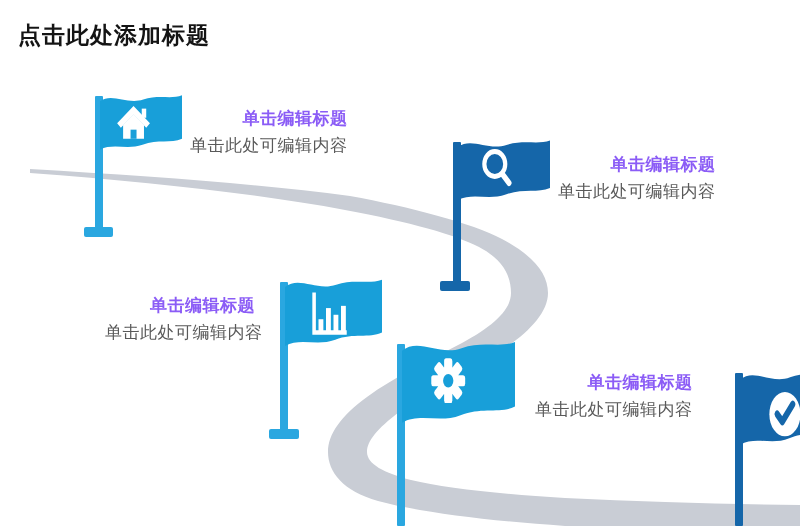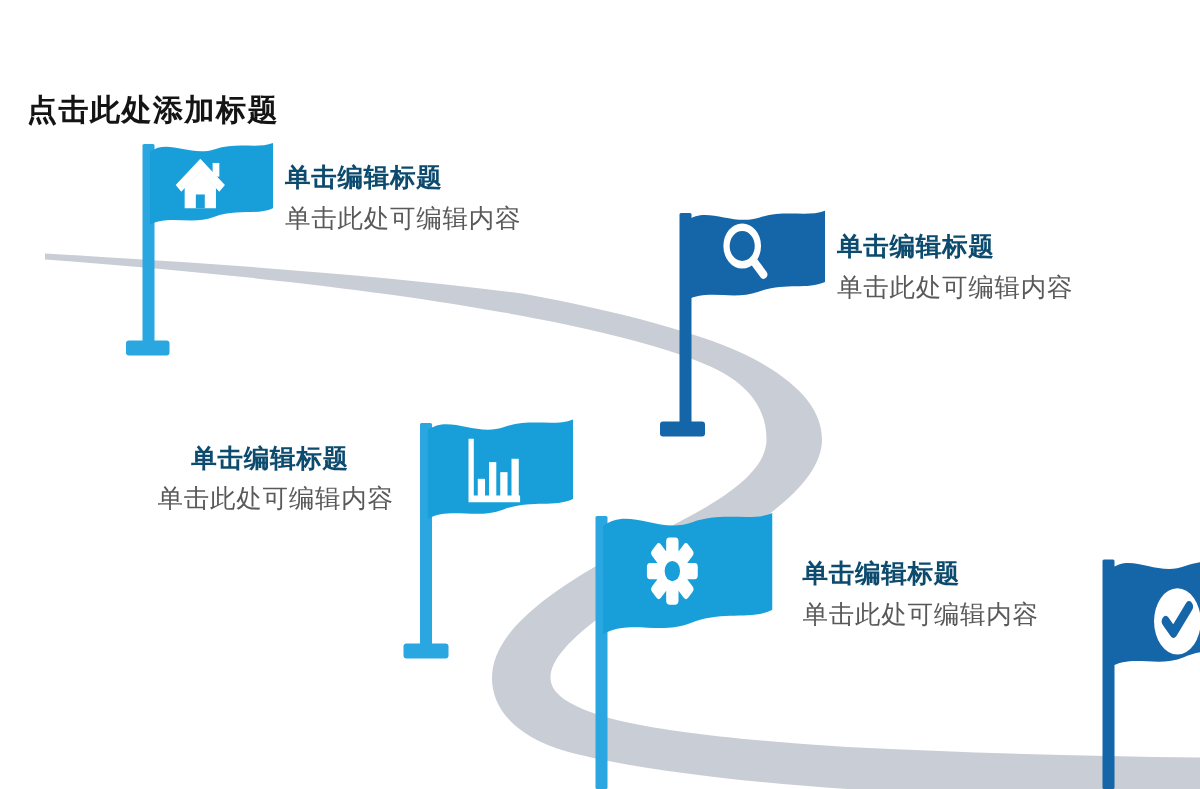--- a/index.html
+++ b/index.html
@@ -2,33 +2,33 @@
 <html><head>
 <meta charset="utf-8">
 <style>
   html,body{margin:0;padding:0;background:#fff;}
   .slide{
     position:relative;width:800px;height:526px;overflow:hidden;background:#ffffff;
     font-family:"Liberation Sans","DejaVu Sans",sans-serif;
   }
   .page-title{
     position:absolute;left:18px;top:20px;
-    font-size:20px;font-weight:800;color:#141414;letter-spacing:1px;white-space:nowrap;margin-top:40px;
+    font-size:23px;font-weight:800;color:#141414;letter-spacing:1px;white-space:nowrap;
   }
   .road-svg{position:absolute;left:0;top:0;z-index:1;}
   .pole{position:absolute;width:8px;z-index:2;border-radius:1px;}
   .pole.light{background:#2AA7E0;}
   .pole.dark{background:#1566A9;}
   .pole-base{position:absolute;height:10px;border-radius:2px;z-index:2;}
   .pole-base.light{background:#2AA7E0;}
   .pole-base.dark{background:#1566A9;}
   .flag{position:absolute;z-index:3;}
   .ms-text{position:absolute;z-index:4;}
   .ms-heading{
-    font-size:17px;font-weight:700;color:#0c4a6e;letter-spacing:0.5px;white-space:nowrap;
+    font-size:17px;font-weight:700;color:#8b5cf6;letter-spacing:0.5px;white-space:nowrap;text-align:right;
   }
   .ms-body{
     margin-top:4px;font-size:17px;color:#595959;letter-spacing:0.5px;white-space:nowrap;
   }
   .ms-text.center{text-align:center;}
   
   .pole.p1{left:95px;top:96px;height:134px;}
   .pole-base.b1{left:84px;top:227px;width:29px;}
   .flag.f1{left:100px;top:94px;}
   .text.t1{left:190px;top:107px;}

